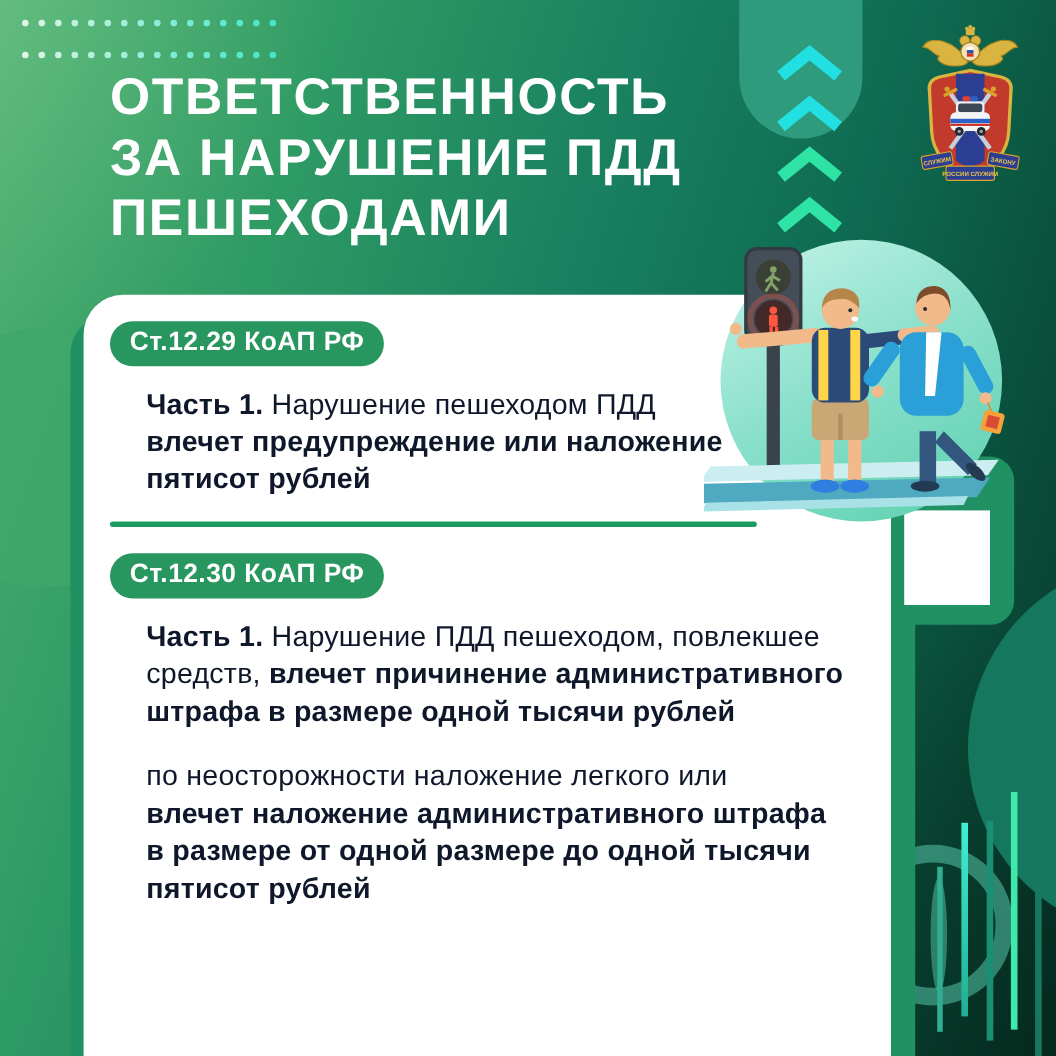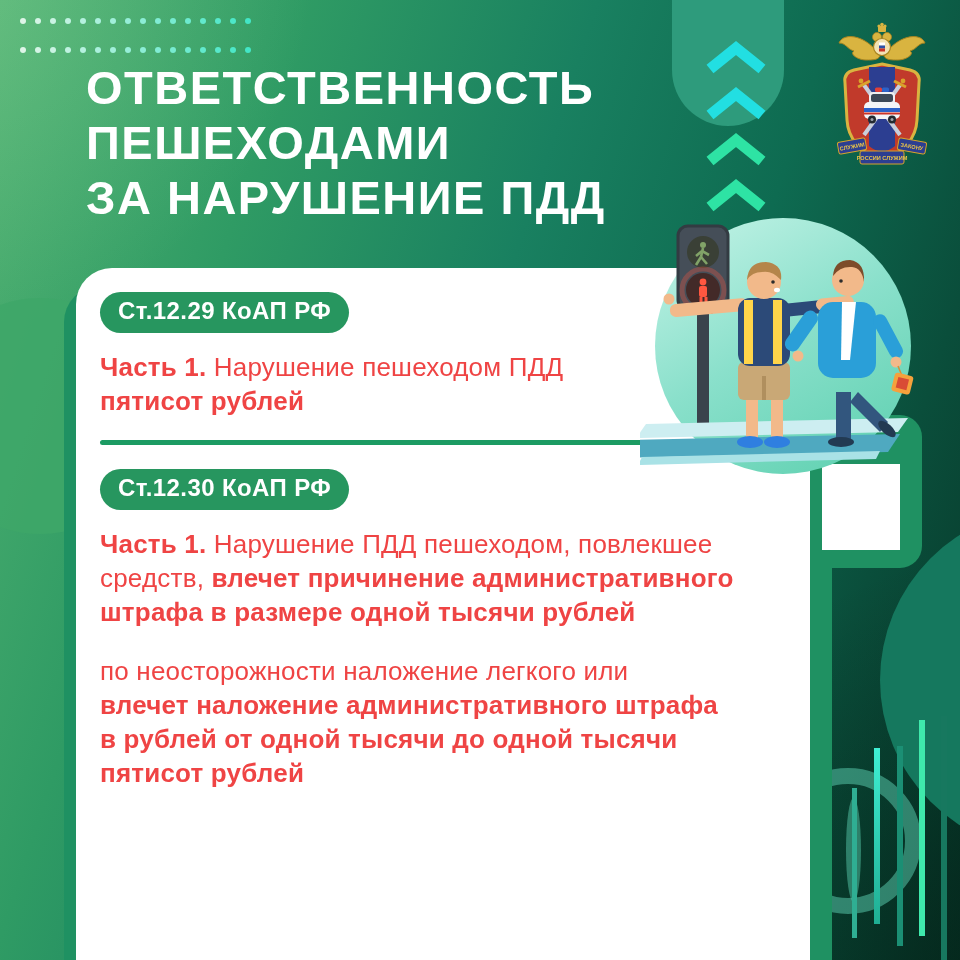--- a/index.html
+++ b/index.html
@@ -42,28 +42,28 @@
   .panel-window { left:822px; top:464px; width:78px; height:86px; background:#ffffff; }
 
   
   .card { left:76px; top:268px; width:734px; height:692px; background:#ffffff;
     border-radius:36px 36px 0 0; }
   .card-inner { position:absolute; left:24px; top:24px; right:120px; bottom:0; }
 
   .badge { display:block; width:fit-content; background:#27965f; color:#ffffff;
     font-weight:700; font-size:24px; letter-spacing:.4px;
     padding:5px 18px 8px 18px; border-radius:21px; margin:0 0 17px 0;text-align:right; }
-  .para { font-size:26px; line-height:34px; color:#ef4444; margin-bottom:25px; letter-spacing:.2px; }
+  .para { font-size:26px; line-height:34px; color:#0f172a; margin-bottom:25px; letter-spacing:.2px;margin-left:33px; }
   .tline { white-space:nowrap; }
   .para span { font-weight:400; }
   .para span.b { font-weight:700; }
   .divider { width:588px; height:5px; border-radius:3px; background:#1c9b63; margin:-3px 0 24px 0; }
 
   
-  .title { left:86px; top:60px; color:#ffffff; font-weight:800; font-size:47px;
+  .title { left:100px; top:60px; color:#ffffff; font-weight:800; font-size:47px;
     line-height:55px; letter-spacing:1.5px; }
 
   
   .illu-circle { left:655px; top:218px; width:256px; height:256px; border-radius:50%;
     background:linear-gradient(150deg,#c6f4e8 0%, #8ae0cb 48%, #5bcfae 100%); }
   .illu-svg { left:640px; top:200px; width:290px; height:280px; }
   .emblem { left:836px; top:22px; width:92px; height:152px; }
 </style>
 </head>
 <body>
@@ -181,46 +181,47 @@
         <rect x="62" y="118" width="28" height="12" rx="2" fill="#2c3e91" stroke="#d9a32c" stroke-width="1"></rect>
         <text x="76" y="126.5">ЗАКОНУ</text>
       </g>
       <rect x="24" y="129" width="44" height="13" rx="2" fill="#2c3e91" stroke="#d9a32c" stroke-width="1"></rect>
       <text x="46" y="138">РОССИИ СЛУЖИМ</text>
     </g>
   </svg>
 
   <div class="abs title">
     <div>ОТВЕТСТВЕННОСТЬ</div>
+    <div>ЗА НАРУШЕНИЕ ПДД</div>
     <div>ПЕШЕХОДАМИ</div>
-    <div>ЗА НАРУШЕНИЕ ПДД</div>
   </div>
 
   <div class="abs green-backing"></div>
   <div class="abs green-panel"></div>
   <div class="abs panel-window"></div>
 
   <div class="abs card">
     <div class="card-inner">
         <div class="badge">Ст.12.29 КоАП РФ</div>
         <div class="para">
           <div class="tline"><span class="b">Часть 1.</span><span> Нарушение пешеходом ПДД</span></div>
+          <div class="tline"><span class="b">влечет предупреждение или наложение</span></div>
           <div class="tline"><span class="b">пятисот рублей</span></div>
         </div>
         <div class="divider"></div>
         <div class="badge">Ст.12.30 КоАП РФ</div>
         <div class="para">
           <div class="tline"><span class="b">Часть 1.</span><span> Нарушение ПДД пешеходом, повлекшее</span></div>
           <div class="tline"><span>средств, </span><span class="b">влечет причинение административного</span></div>
           <div class="tline"><span class="b">штрафа в размере одной тысячи рублей</span></div>
         </div>
         <div class="para">
           <div class="tline"><span>по неосторожности наложение легкого или</span></div>
           <div class="tline"><span class="b">влечет наложение административного штрафа</span></div>
-          <div class="tline"><span class="b">в рублей от одной тысячи до одной тысячи</span></div>
+          <div class="tline"><span class="b">в размере от одной размере до одной тысячи</span></div>
           <div class="tline"><span class="b">пятисот рублей</span></div>
         </div>
       </div>
   </div>
 
   <div class="abs illu-circle"></div>
   <svg class="abs illu-svg" viewBox="0 0 290 280">
 
     <g>
       <rect x="57" y="108" width="12" height="128" fill="#3a434c"></rect>

